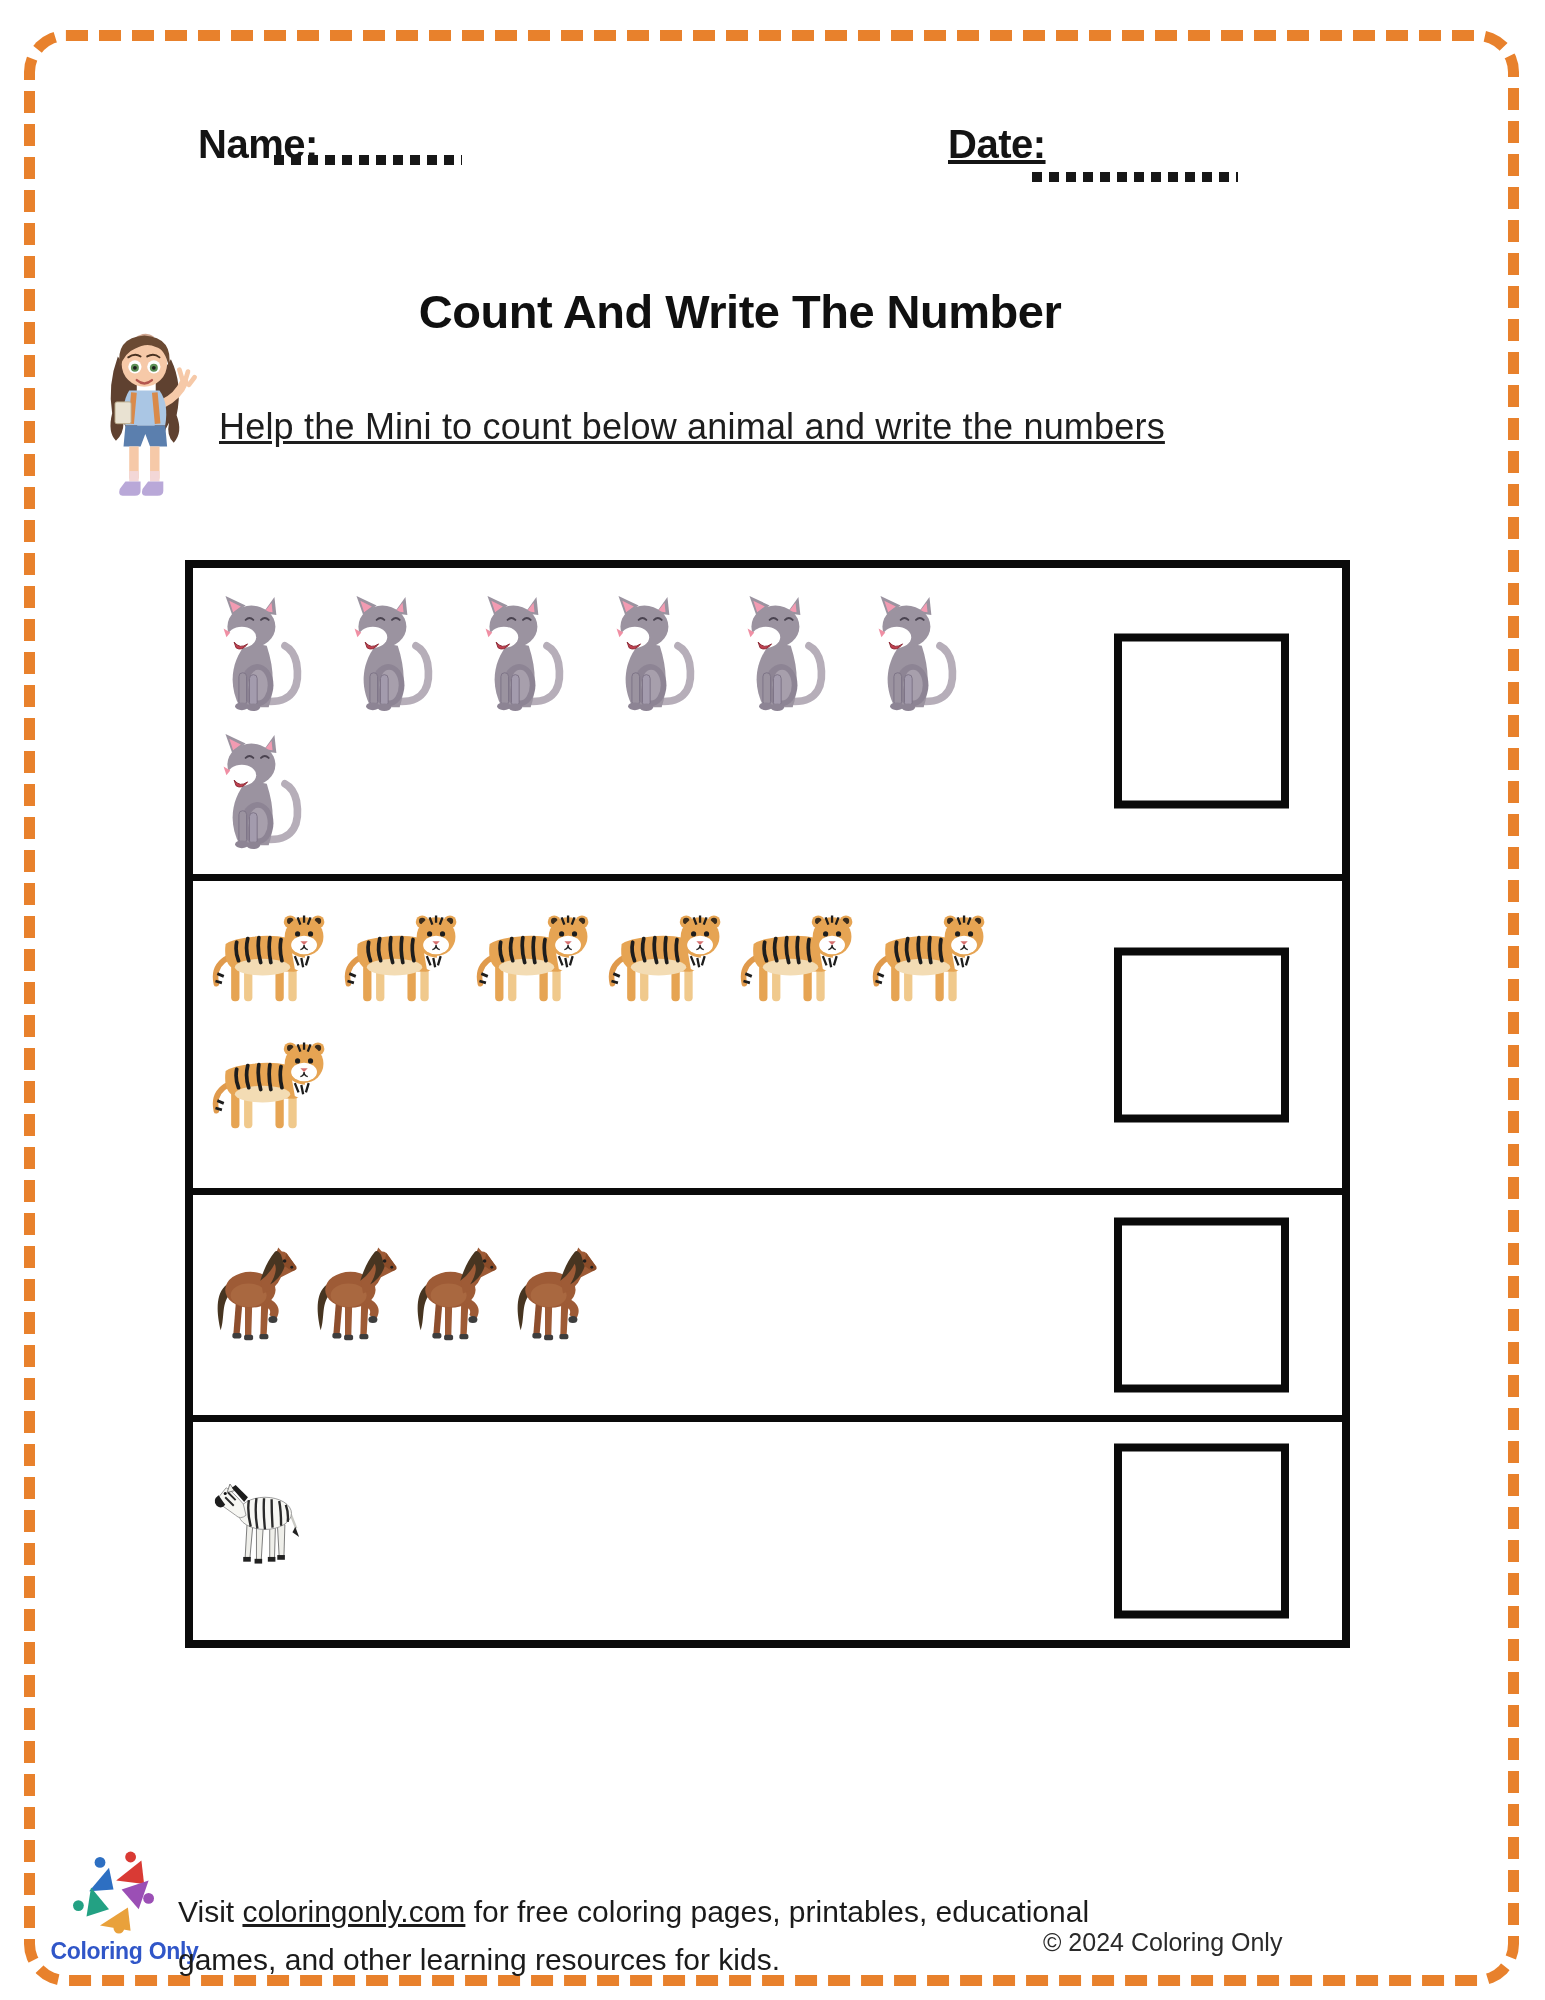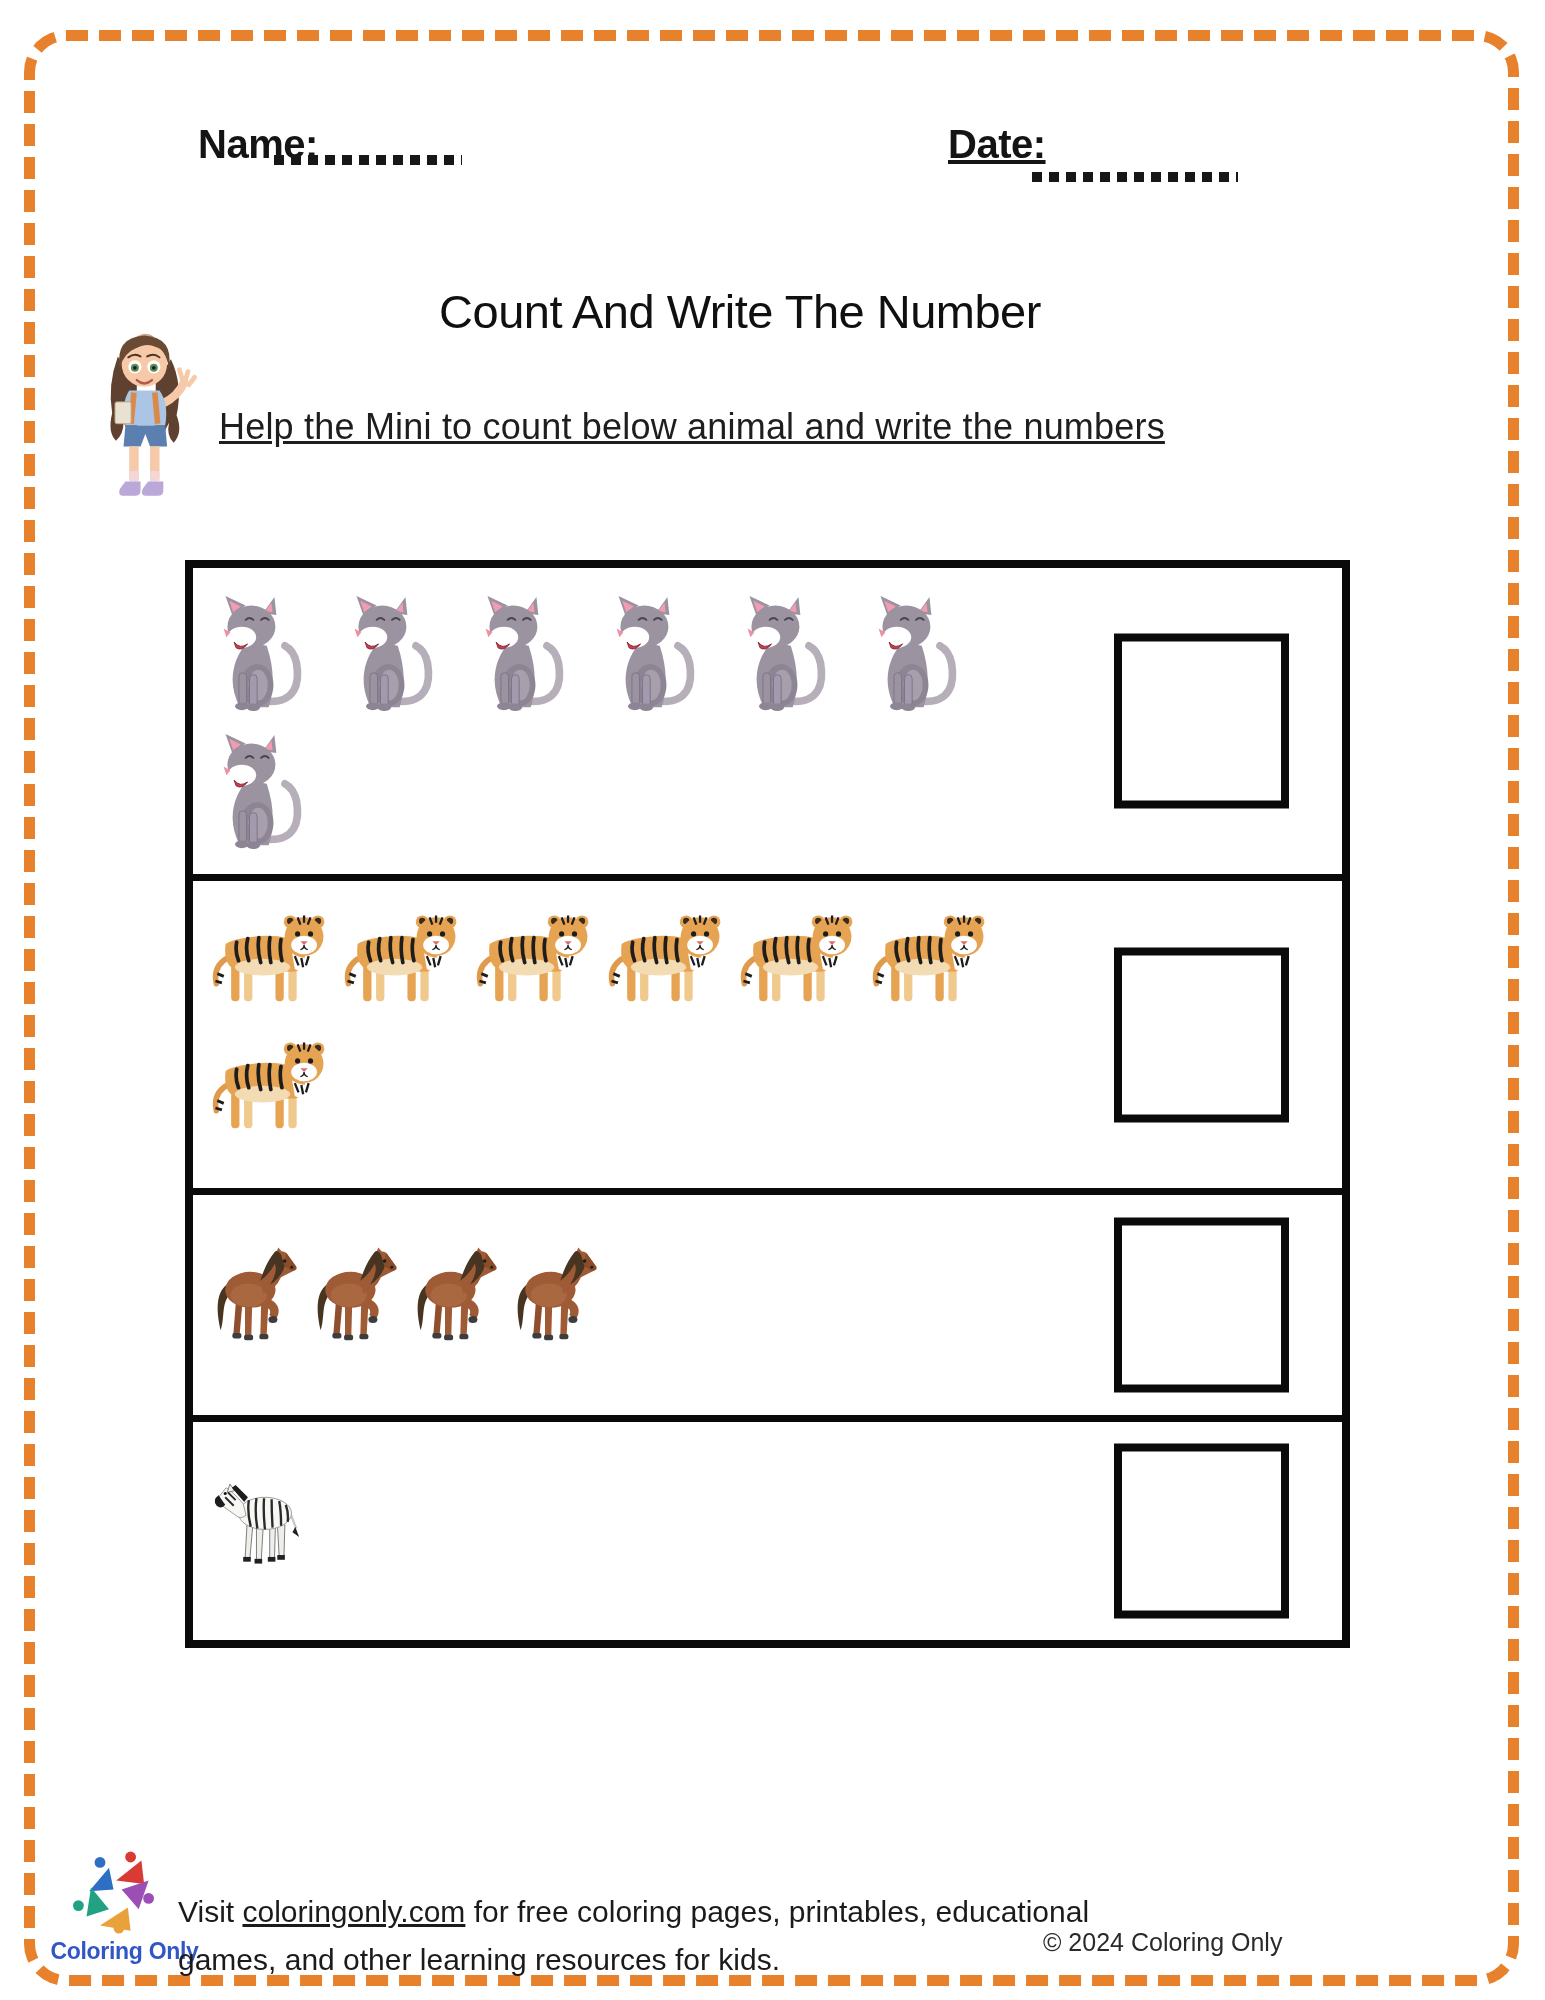--- a/index.html
+++ b/index.html
@@ -18,21 +18,21 @@
   #date-label{left:948px;top:122px;text-decoration:underline;}
   .dots{
     position:absolute;height:10px;
     background:repeating-linear-gradient(90deg,#171717 0 10px,transparent 10px 17px);
   }
   #name-dots{left:274px;top:155px;width:188px;}
   #date-dots{left:1032px;top:172px;width:206px;}
   
   .title{
     position:absolute;left:0;top:284px;width:1480px;text-align:center;
-    font-size:47px;font-weight:normal;letter-spacing:-0.5px;color:#101010;
+    font-size:47px;font-weight:bold;letter-spacing:-0.5px;color:#101010;
   }
   .instruction{
     position:absolute;left:219px;top:406px;font-size:36px;color:#1e1e1e;letter-spacing:0.2px;text-decoration:underline;
   }
   .mascot{position:absolute;left:88px;top:328px;width:126px;height:180px;}
   .mascot svg{width:100%;height:100%;}
   
   .sheet{
     position:absolute;left:185px;top:560px;width:1165px;height:1088px;
     border:8px solid #0a0a0a;box-sizing:border-box;background:#fff;

